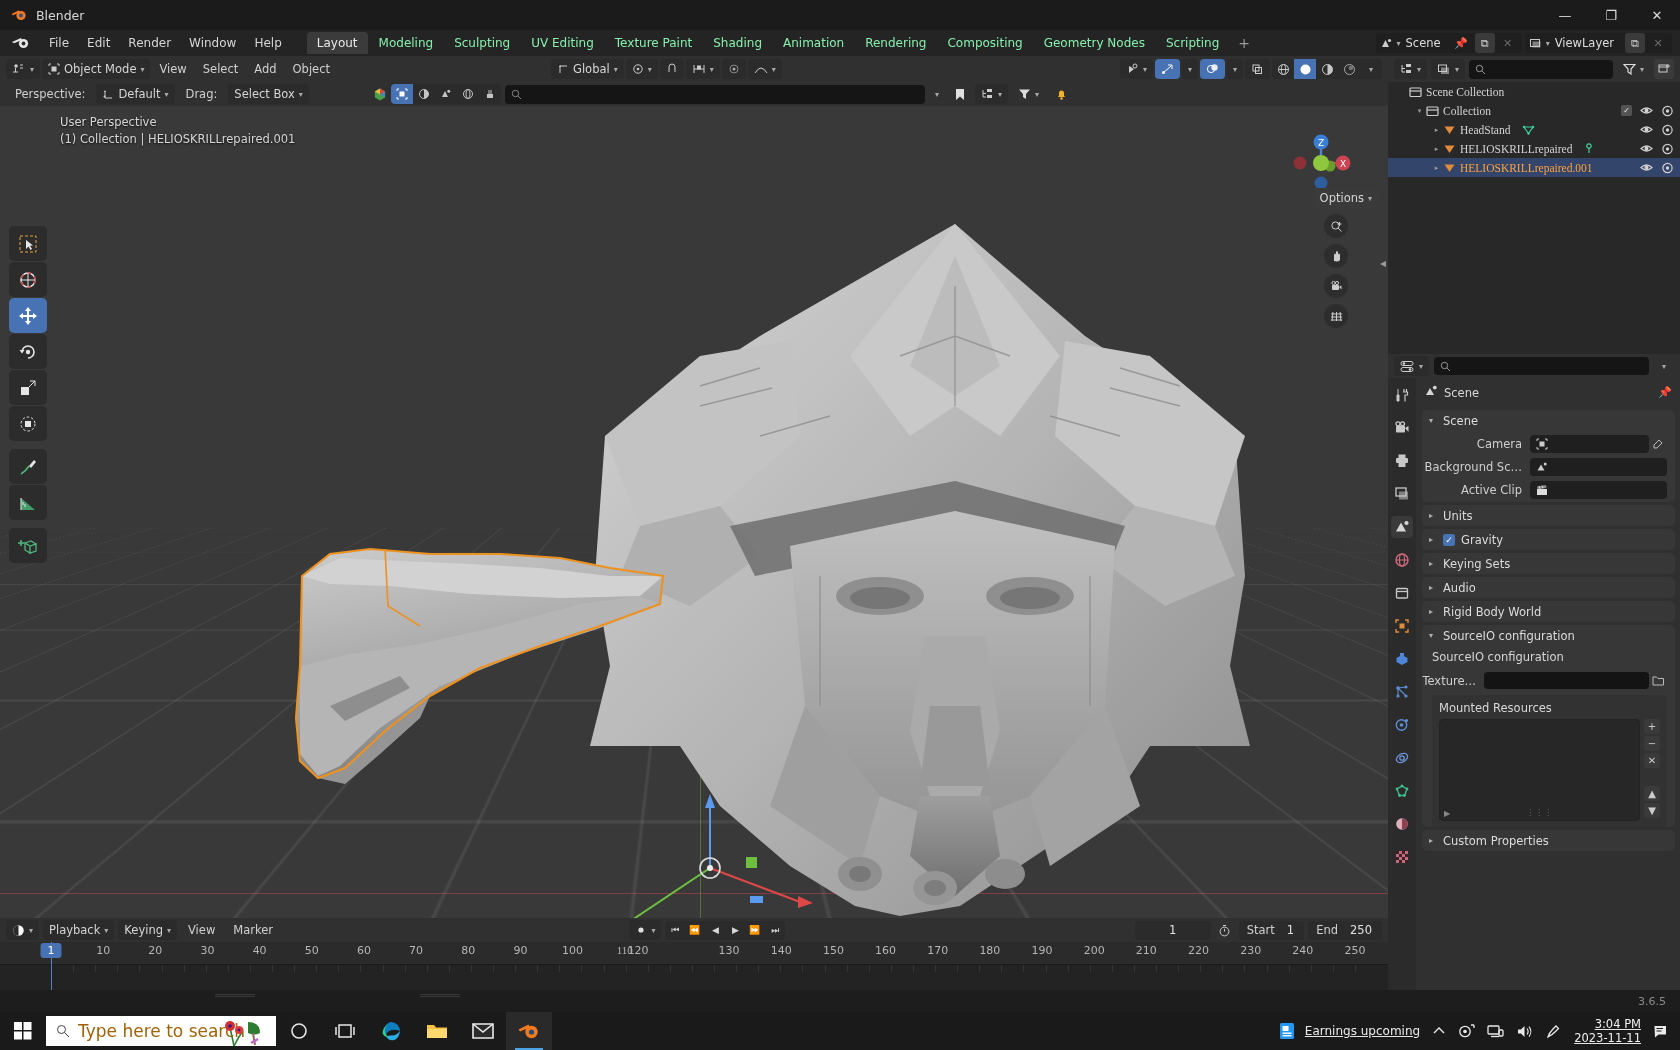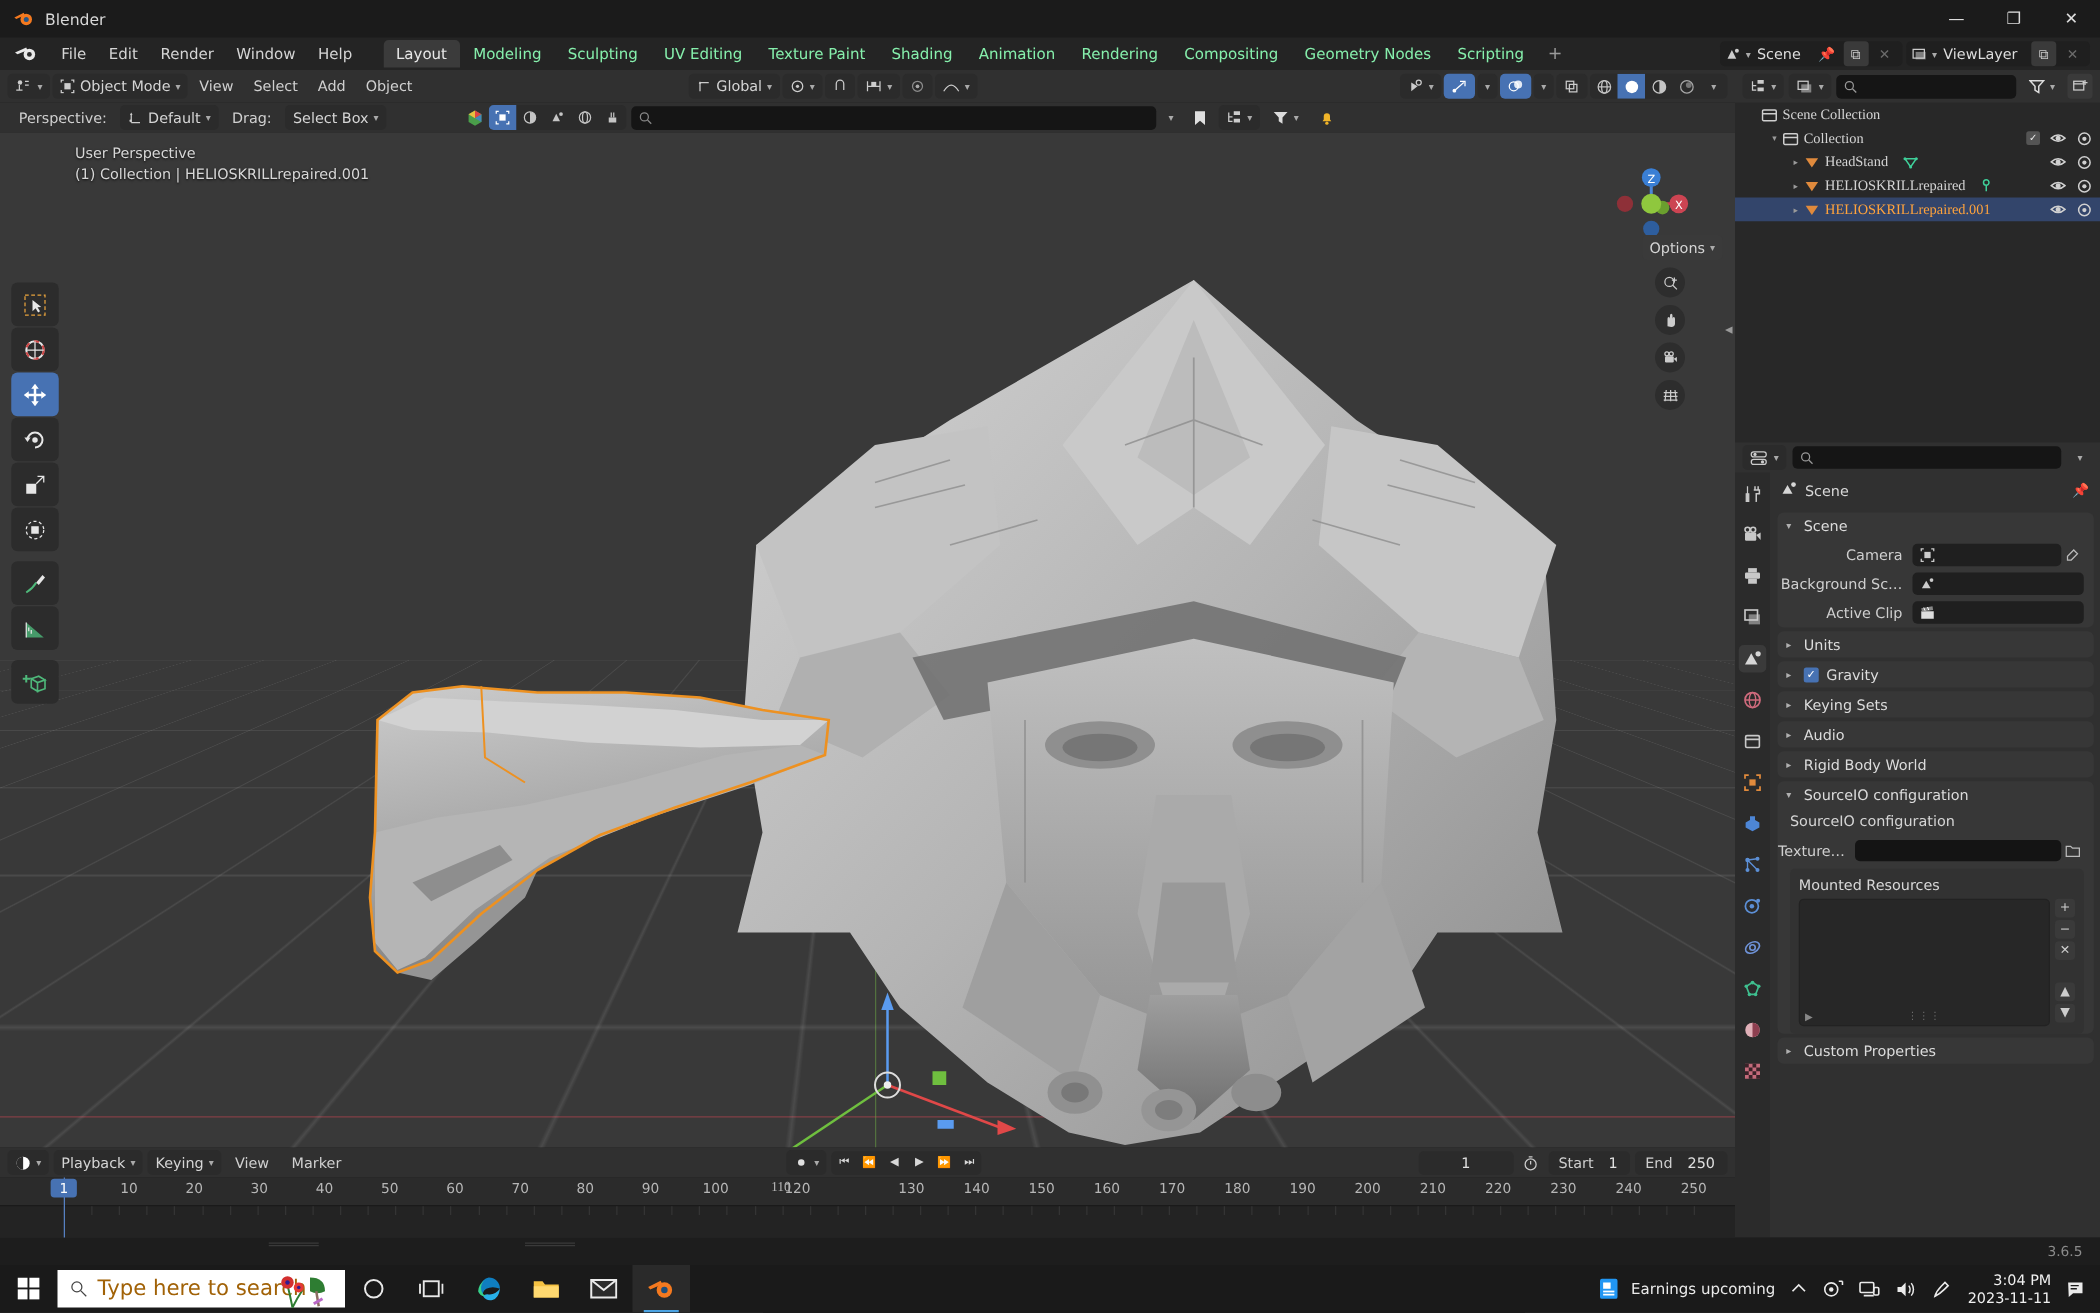--- a/index.html
+++ b/index.html
@@ -207,21 +207,21 @@
     display:flex; align-items:center; gap:8px; padding:0 10px; position:relative; }
   .tb-search .txt { font-size:17px; color:#a16207; }
   .tb-search .flowers { position:absolute; right:4px; top:2px;
     display:flex; gap:0; align-items:flex-end; }
   .tb-icon { width:46px; height:38px; display:flex; align-items:center;
     justify-content:center; position:relative; }
   .tb-icon.active { background:#2a2a2a; }
   .tb-icon.active::after { content:''; position:absolute; bottom:0; left:9px;
     width:28px; height:2px; background:#4ba3e3; }
   .tray { margin-left:auto; display:flex; align-items:center;
-    gap:12px; padding-right:10px; height:38px; }
+    gap:12px; padding-right:10px; height:38px;text-decoration:underline; }
   .tray-item { display:flex; align-items:center; gap:8px; color:#eaeaea; font-size:12px; }
   .clock { display:flex; flex-direction:column; align-items:flex-end;
     font-size:11.5px; color:#f0f0f0; line-height:14px; }
   .tray-ico { color:#eaeaea; font-size:13px; display:flex; align-items:center; }
 </style>
 </head>
 <body>
 
 <div class="winbar">
   <span class="blender-logo">

